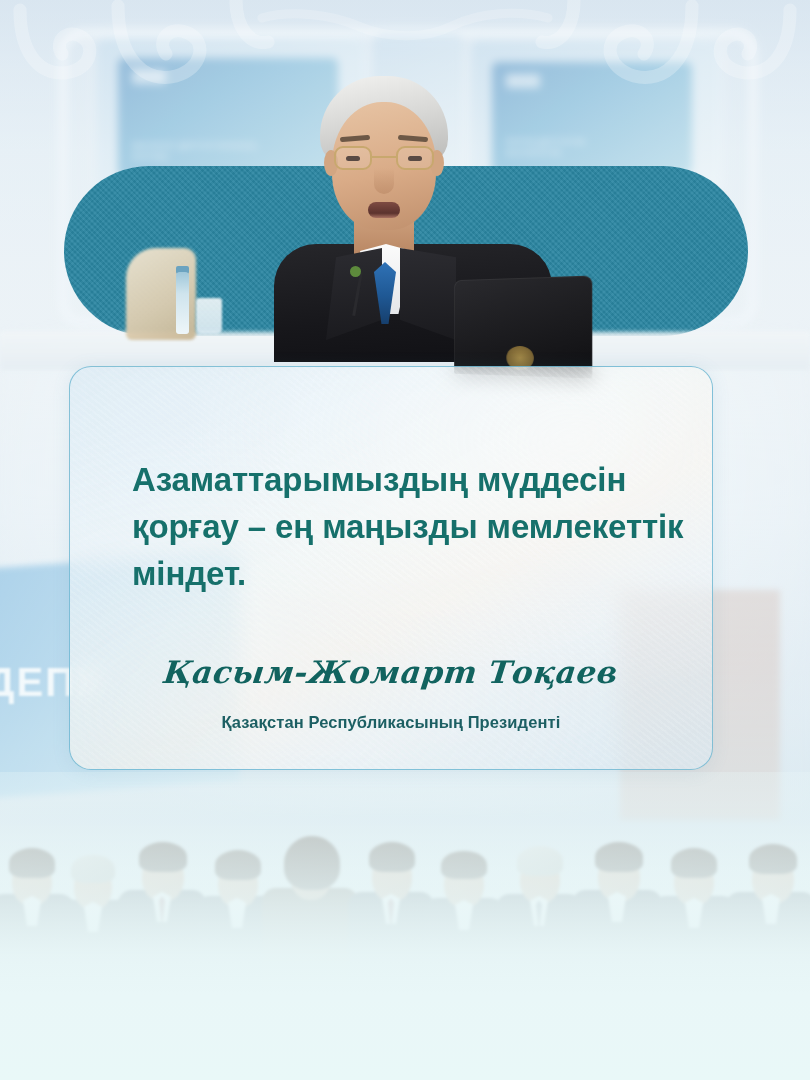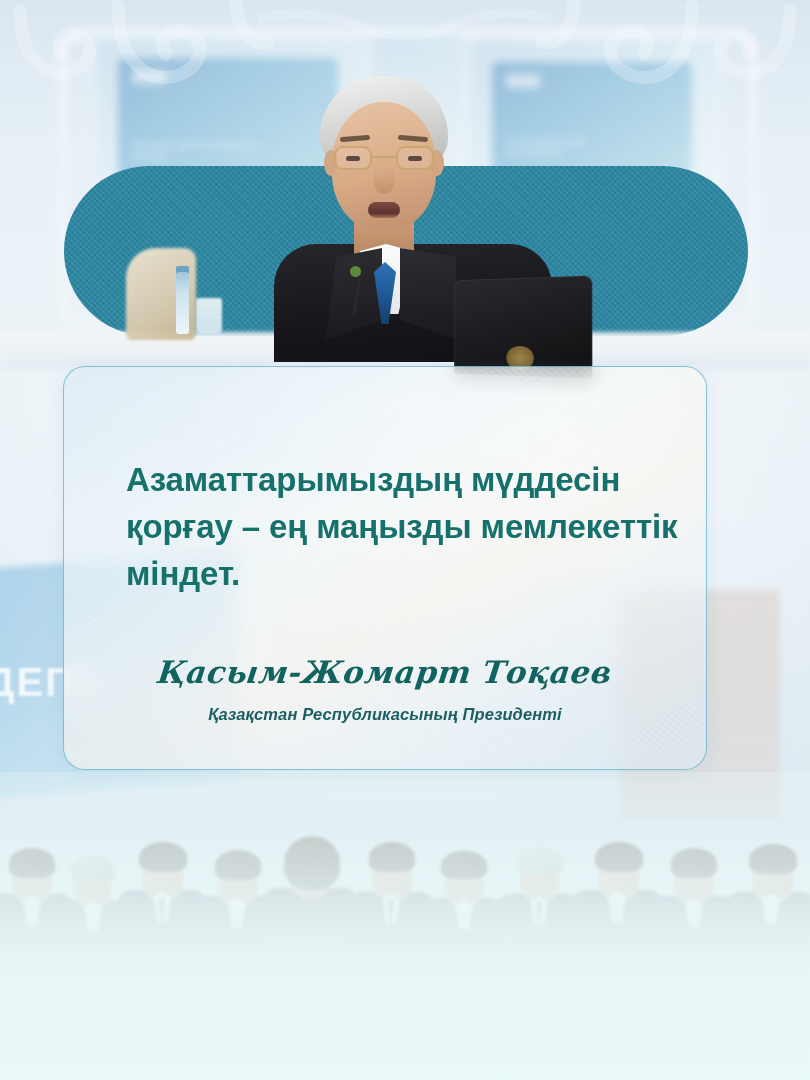--- a/index.html
+++ b/index.html
@@ -375,21 +375,21 @@
     width: 70px; height: 92px;
     border-radius: 30px 12px 6px 6px;
     background: linear-gradient(150deg, #f0e6d2 0%, #ddcdb0 60%, #c9b795 100%);
     filter: blur(1.4px);
     opacity: .95;
   }
 
   
   .quote-card {
     position: absolute;
-    left: 63px; top: 366px;
+    left: 69px; top: 366px;
     width: 644px; height: 404px;
     border-radius: 22px;
     border: 1.5px solid rgba(96,176,205,.75);
     background:
       linear-gradient(152deg,
         rgba(214,232,243,.62) 0%,
         rgba(226,239,247,.58) 22%,
         rgba(238,243,241,.56) 42%,
         rgba(244,236,226,.50) 58%,
         rgba(232,238,241,.56) 72%,
@@ -430,26 +430,25 @@
     font-style: italic;
     font-weight: 700;
     font-size: 31px;
     color: #11635f;
     letter-spacing: .6px;
     transform: skewX(-7deg);
     display: inline-block;
     line-height: 1.1;
   }
   .sign-role {
-    margin-top: 16px;
+    margin-top: 24px;
     font-size: 16.5px;
     font-weight: 600;
     color: #1c5f63;
     letter-spacing: .1px;
-    font-style: italic;
   }
 
   
   .footer {
     position: absolute;
     left: 0; right: 0; top: 985px;
     text-align: center;
     font-size: 16px;
     font-weight: 600;
     line-height: 1.5;

